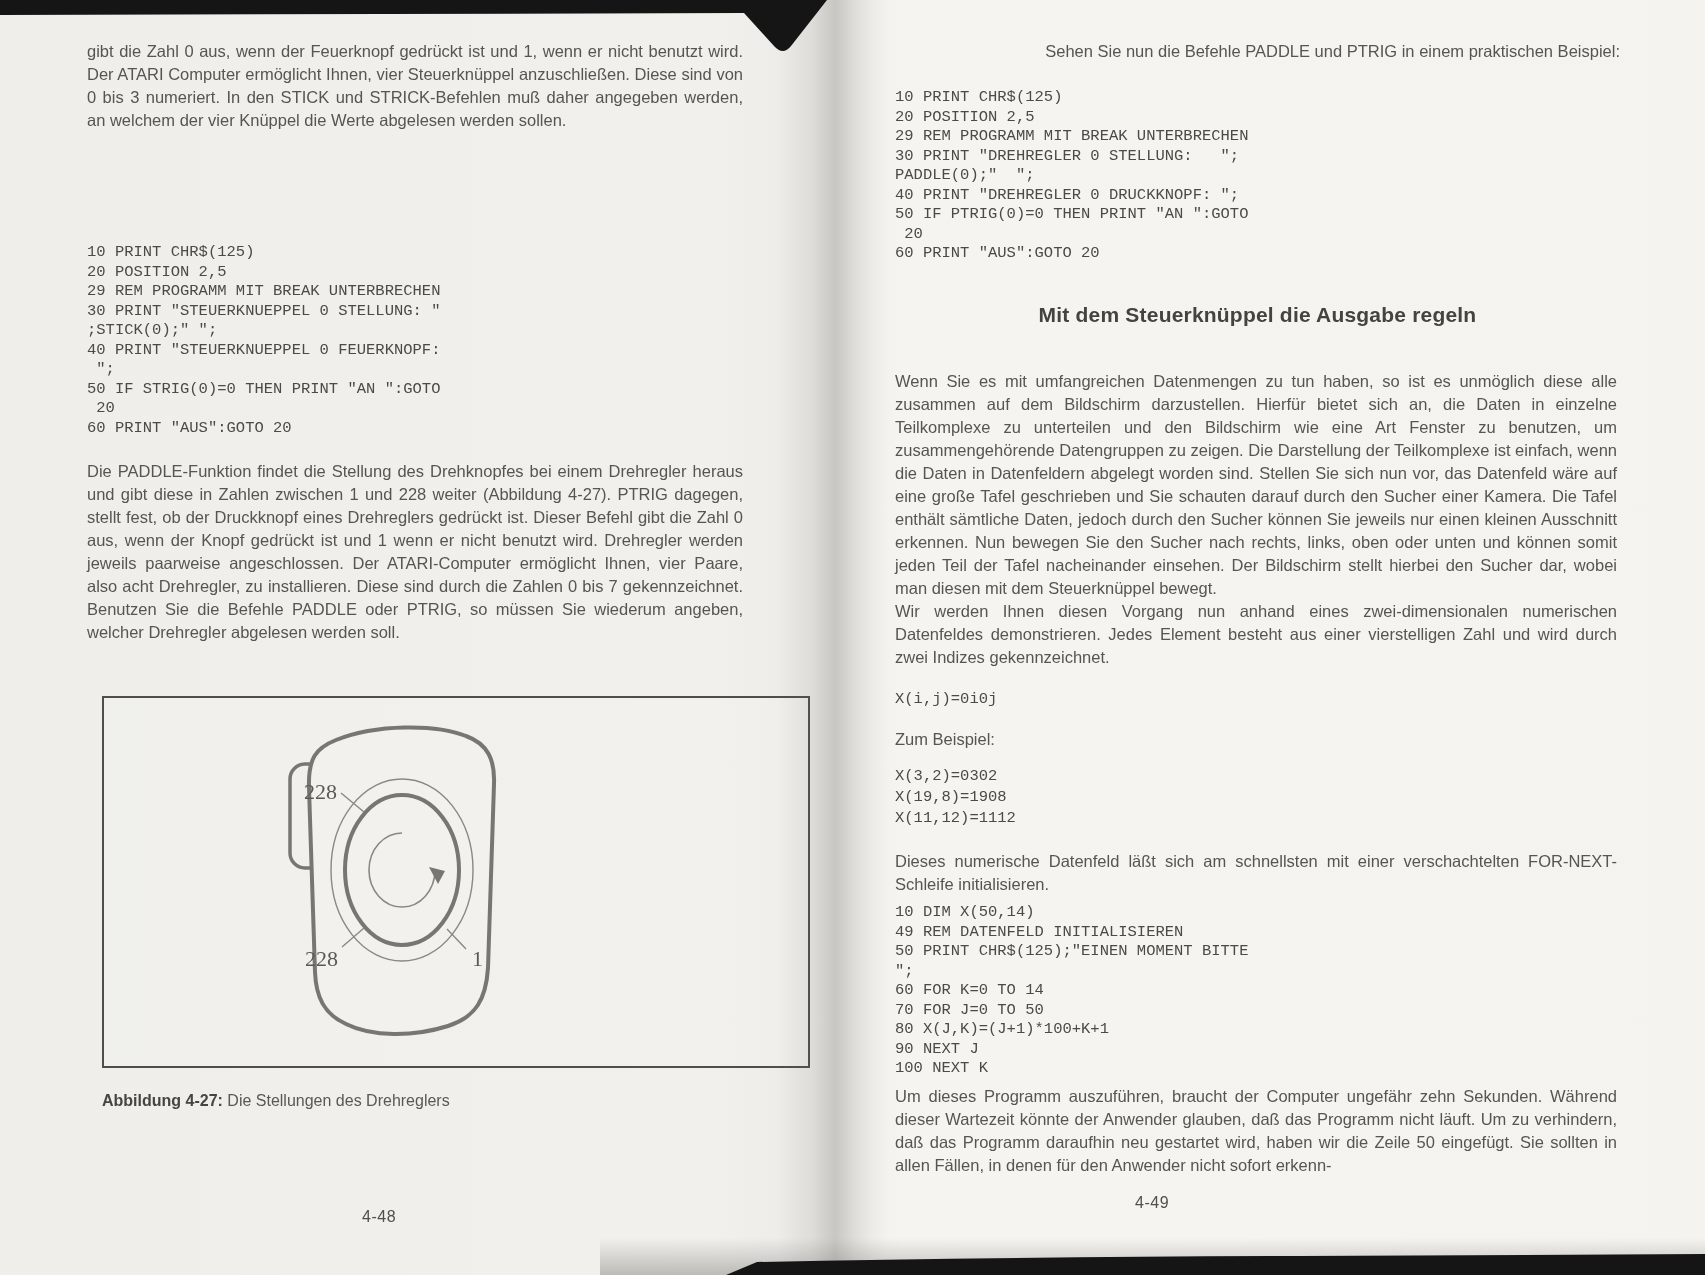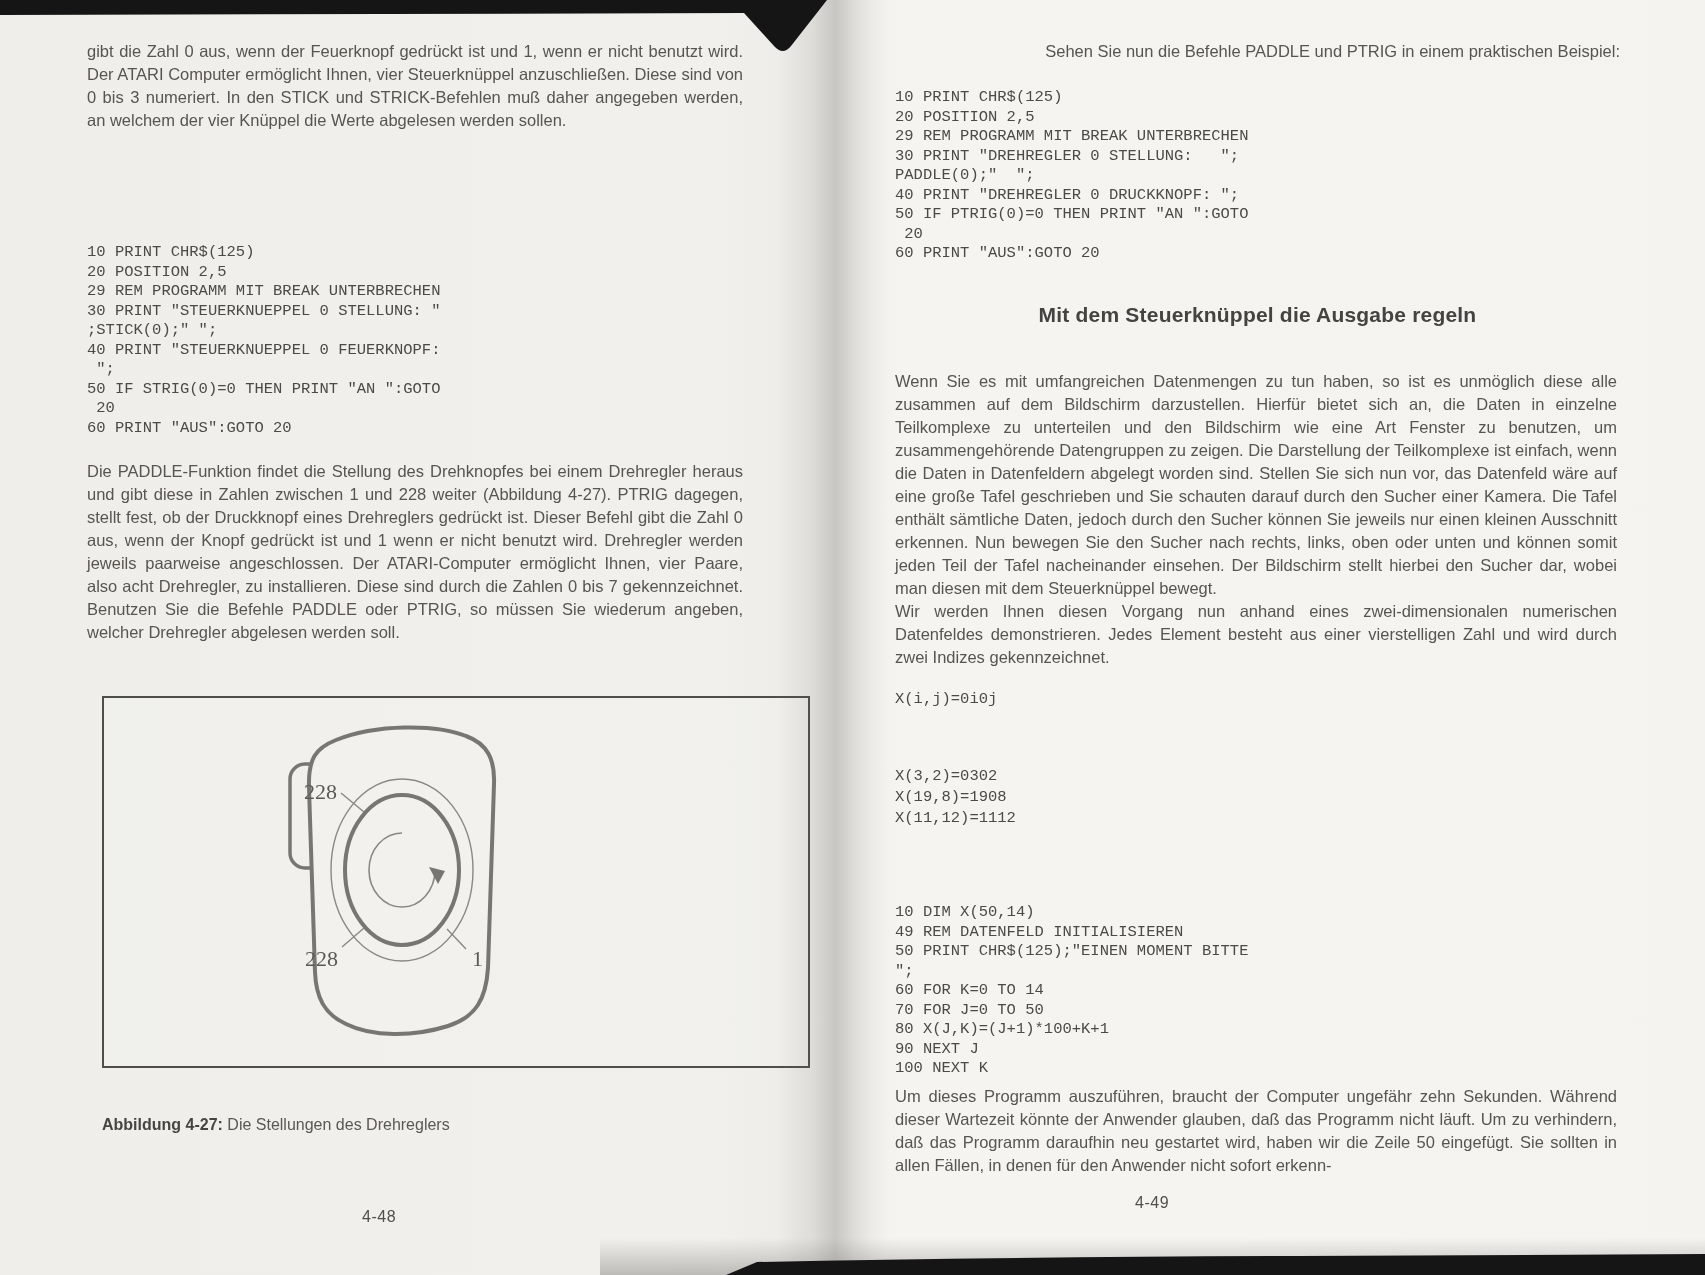--- a/index.html
+++ b/index.html
@@ -82,21 +82,21 @@
       <line x1="237" y1="95" x2="260" y2="114" stroke="#8a8884" stroke-width="1.4"></line>
       <line x1="238" y1="249" x2="260" y2="230" stroke="#8a8884" stroke-width="1.4"></line>
       <line x1="343" y1="231" x2="362" y2="251" stroke="#8a8884" stroke-width="1.4"></line>
 
       <text x="233" y="101" text-anchor="end" font-family="Liberation Serif, DejaVu Serif, serif" font-size="22" fill="#5b5955">228</text>
       <text x="234" y="268" text-anchor="end" font-family="Liberation Serif, DejaVu Serif, serif" font-size="22" fill="#5b5955">228</text>
       <text x="368" y="268" text-anchor="start" font-family="Liberation Serif, DejaVu Serif, serif" font-size="22" fill="#5b5955">1</text>
     </svg>
   </div>
 
-  <div class="abs caption" style="left:102px;top:1092px;width:660px;margin-top:24px;">
+  <div class="abs caption" style="left:102px;top:1092px;width:660px;">
     <b>Abbildung 4-27:</b><span> Die Stellungen des Drehreglers</span>
   </div>
 
   <div class="abs pagenum" style="left:362px;top:1208px;">4-48</div>
 
   <div class="abs para" style="left:895px;top:40px;width:725px;text-align:right;">Sehen Sie nun die Befehle PADDLE und PTRIG in einem praktischen Beispiel:</div>
 
   <div class="abs code" style="left:895px;top:88px;">10 PRINT CHR$(125)
 20 POSITION 2,5
 29 REM PROGRAMM MIT BREAK UNTERBRECHEN
@@ -109,25 +109,27 @@
 
   <div class="abs heading" style="left:895px;top:303px;width:725px;text-align:center;">Mit dem Steuerknüppel die Ausgabe regeln</div>
 
   <div class="abs" style="left:895px;top:350px;width:722px;margin-top:20px;">
     <div class="para">Wenn Sie es mit umfangreichen Datenmengen zu tun haben, so ist es unmöglich diese alle zusammen auf dem Bildschirm darzustellen. Hierfür bietet sich an, die Daten in einzelne Teilkomplexe zu unterteilen und den Bildschirm wie eine Art Fenster zu benutzen, um zusammengehörende Datengruppen zu zeigen. Die Darstellung der Teilkomplexe ist einfach, wenn die Daten in Datenfeldern abgelegt worden sind. Stellen Sie sich nun vor, das Datenfeld wäre auf eine große Tafel geschrieben und Sie schauten darauf durch den Sucher einer Kamera. Die Tafel enthält sämtliche Daten, jedoch durch den Sucher können Sie jeweils nur einen kleinen Ausschnitt erkennen. Nun bewegen Sie den Sucher nach rechts, links, oben oder unten und können somit jeden Teil der Tafel nacheinander einsehen. Der Bildschirm stellt hierbei den Sucher dar, wobei man diesen mit dem Steuerknüppel bewegt.</div>
     <div class="para">Wir werden Ihnen diesen Vorgang nun anhand eines zwei-dimensionalen numerischen Datenfeldes demonstrieren. Jedes Element besteht aus einer vierstelligen Zahl und wird durch zwei Indizes gekennzeichnet.</div>
   </div>
 
   <div class="abs code" style="left:895px;top:690px;">X(i,j)=0i0j</div>
 
+  <div class="abs para" style="left:895px;top:728px;width:722px;text-align:left;">Zum Beispiel:</div>
 
   <div class="abs code" style="left:895px;top:766px;line-height:21px;">X(3,2)=0302
 X(19,8)=1908
 X(11,12)=1112</div>
 
+  <div class="abs para" style="left:895px;top:850px;width:722px;">Dieses numerische Datenfeld läßt sich am schnellsten mit einer verschachtelten FOR-NEXT-Schleife initialisieren.</div>
 
   <div class="abs code" style="left:895px;top:903px;">10 DIM X(50,14)
 49 REM DATENFELD INITIALISIEREN
 50 PRINT CHR$(125);"EINEN MOMENT BITTE
 ";
 60 FOR K=0 TO 14
 70 FOR J=0 TO 50
 80 X(J,K)=(J+1)*100+K+1
 90 NEXT J
 100 NEXT K</div>

